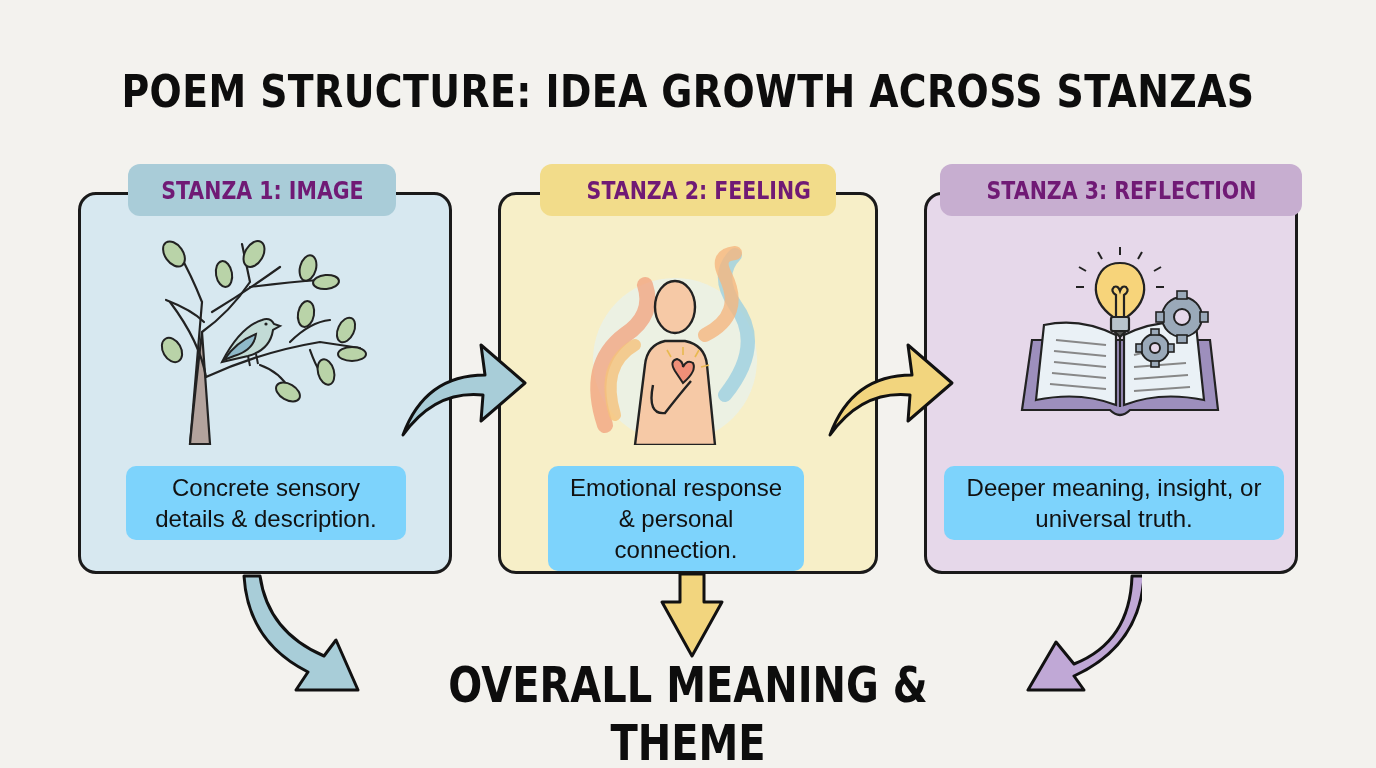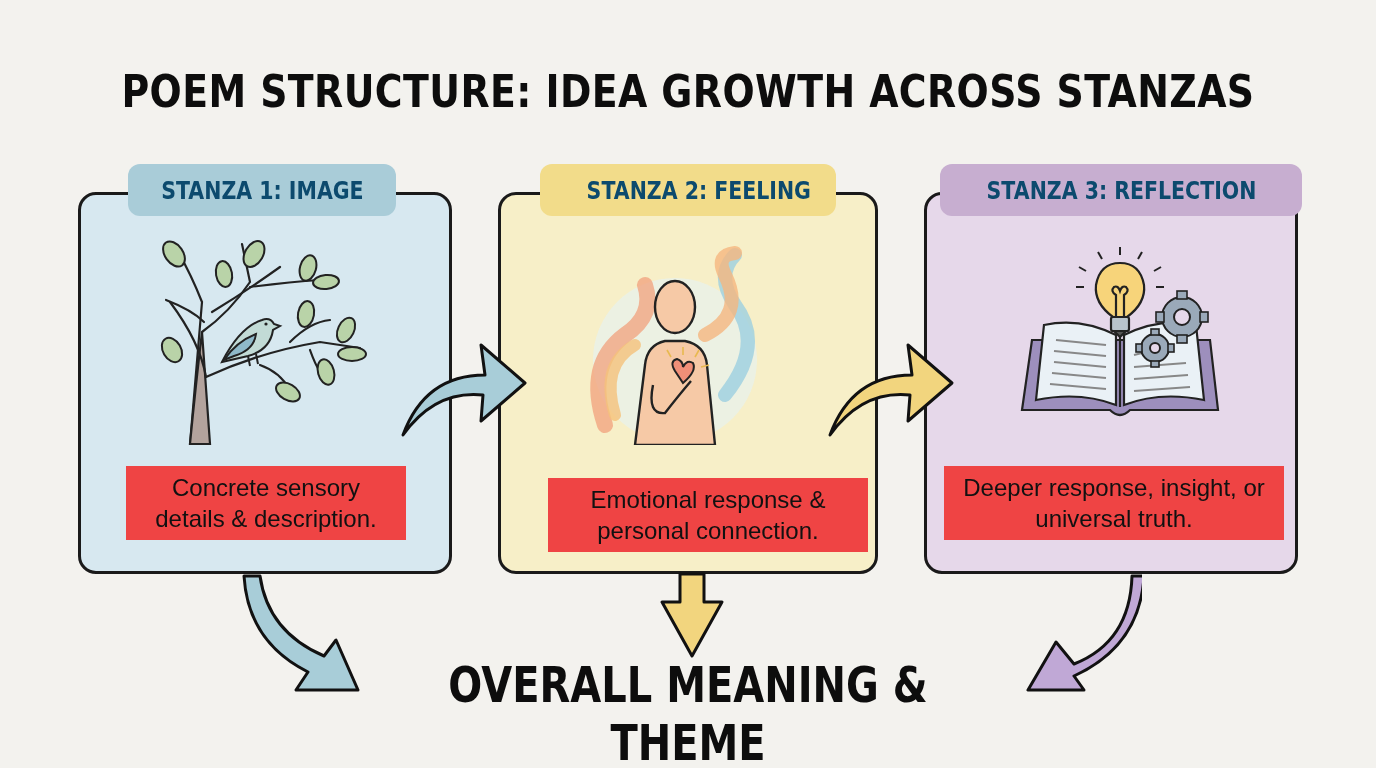--- a/index.html
+++ b/index.html
@@ -25,34 +25,34 @@
     box-sizing: border-box;
   }
   .card.c1 { left: 78px; width: 374px; background: #d7e8f0; }
   .card.c2 { left: 498px; width: 380px; background: #f7efc8; }
   .card.c3 { left: 924px; width: 374px; background: #e6d8ea; }
   .tab {
     position: absolute; top: 164px; height: 52px;
     border-radius: 12px;
     display: flex; align-items: center; justify-content: center;
     font-family: "DejaVu Sans", sans-serif; font-weight: bold;
-    font-size: 25px; color: #0c4a6e;
+    font-size: 25px; color: #701a75;
     box-sizing: border-box;
   }
   .tab span { display: inline-block; transform: scaleX(0.82); white-space: nowrap; }
   .tab.t1 { left: 128px; width: 268px; background: #a9ccd8; }
   .tab.t2 { left: 540px; width: 296px; background: #f2dc8a; justify-content: flex-end; }
   .tab.t3 { left: 940px; width: 362px; background: #c7aed0; }
   .desc {
-    position: absolute; background: #ef4444; border-radius: 0;
+    position: absolute; background: #7dd3fc; border-radius: 10px;
     text-align: center; font-size: 24px; line-height: 31px; color: #111;
     padding: 6px 14px; box-sizing: border-box;
   }
   .desc.d1 { left: 126px; top: 466px; width: 280px; }
-  .desc.d2 { left: 548px; top: 466px; width: 320px; margin-top: 12px; }
+  .desc.d2 { left: 548px; top: 466px; width: 256px; }
   .desc.d3 { left: 944px; top: 466px; width: 340px; }
   .illus { position: absolute; }
   .arrow { position: absolute; }
   .bottom {
     position: absolute; left: 300px; top: 656px; width: 776px;
     text-align: center;
     font-family: "DejaVu Sans", sans-serif; font-weight: bold;
     font-size: 50px; color: #0d0d0d;
     transform: scaleX(0.8); transform-origin: center;
   }
@@ -173,21 +173,21 @@
     <rect x="146" y="67" width="8" height="10"></rect>
       <rect x="190" y="67" width="8" height="10"></rect>
     <rect x="141" y="84" width="8" height="6"></rect>
       <rect x="141" y="116" width="8" height="6"></rect>
     <rect x="126" y="99" width="6" height="8"></rect>
       <rect x="158" y="99" width="6" height="8"></rect>
   </g>
   <circle cx="172" cy="72" r="8" fill="#e6d8ea" stroke="#222" stroke-width="2"></circle>
   <circle cx="145" cy="103" r="5" fill="#e6d8ea" stroke="#222" stroke-width="2"></circle>
 </svg>
-<div class="desc d3">Deeper response, insight, or universal truth.</div>
+<div class="desc d3">Deeper meaning, insight, or universal truth.</div>
 
 <svg class="arrow" style="left:395px;top:335px;" width="140" height="110" viewBox="0 0 140 110">
   <path d="M8 100 Q30 40 90 40 L86 10 L130 48 L86 86 L88 60 Q40 55 8 100 Z" fill="#a8cdd8" stroke="#111" stroke-width="3" stroke-linejoin="round"></path>
 </svg>
 <svg class="arrow" style="left:822px;top:335px;" width="140" height="110" viewBox="0 0 140 110">
   <path d="M8 100 Q30 40 90 40 L86 10 L130 48 L86 86 L88 60 Q40 55 8 100 Z" fill="#f2d57e" stroke="#111" stroke-width="3" stroke-linejoin="round"></path>
 </svg>
 
 <svg class="arrow" style="left:238px;top:572px;" width="130" height="130" viewBox="0 0 130 130">
   <path d="M6 4 Q10 70 70 100 L58 118 L120 118 L98 68 L86 84 Q30 60 22 4 Z" fill="#a8cdd8" stroke="#111" stroke-width="3" stroke-linejoin="round"></path>

